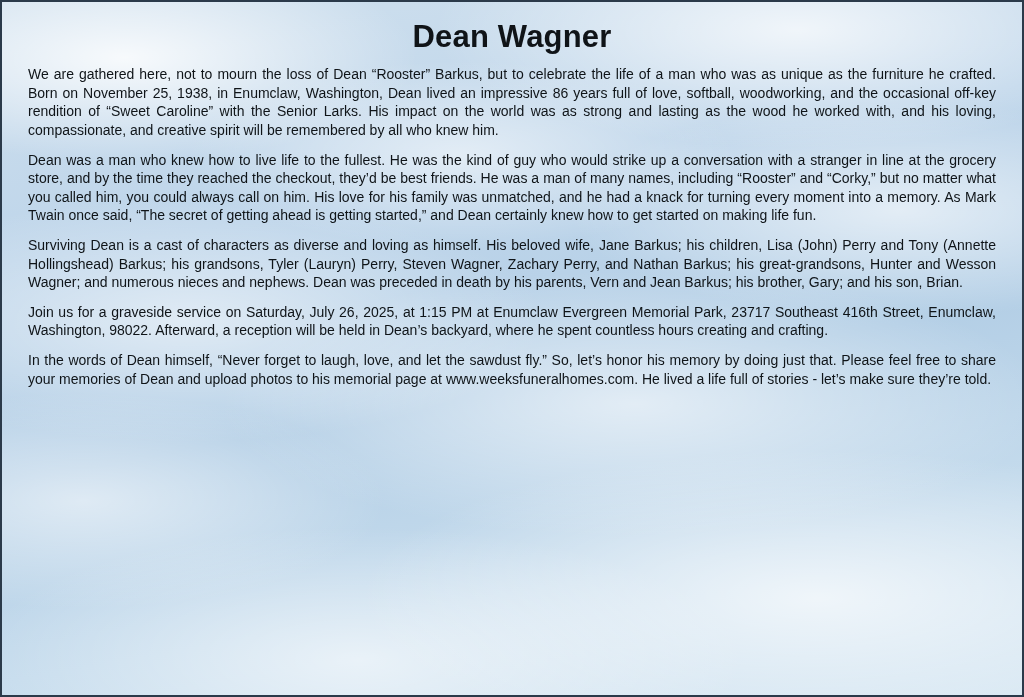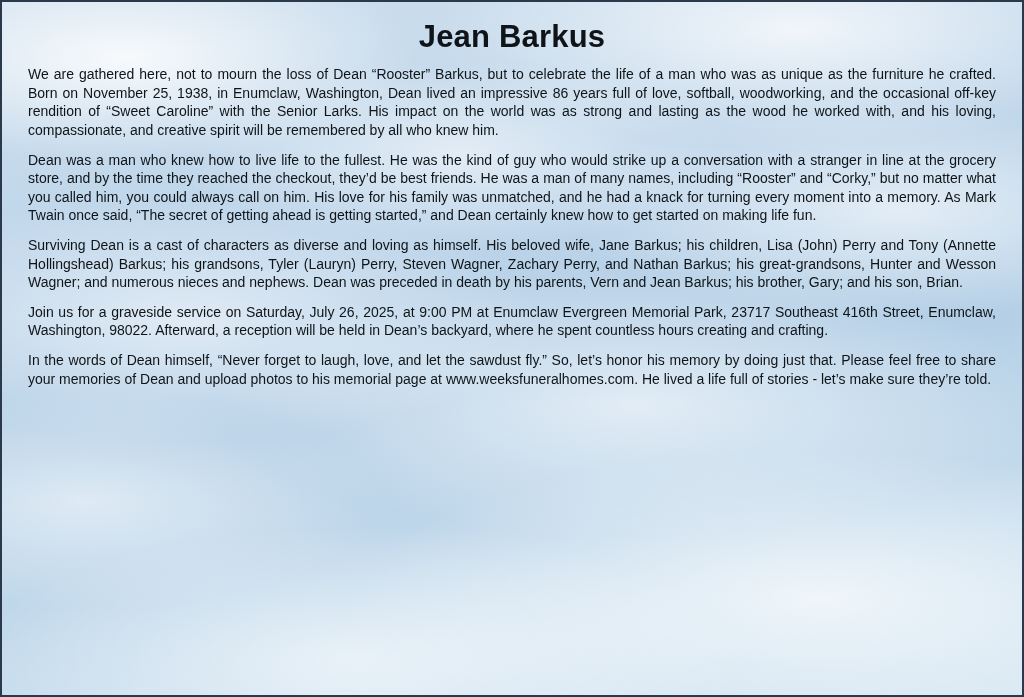--- a/index.html
+++ b/index.html
@@ -64,26 +64,26 @@
   .para:last-child {
     margin-bottom: 0;
   }
 </style>
 </head>
 <body>
 
 <div id="obituary-card">
   <div id="content">
 
-    <h1 id="page-title">Jean Barkus</h1>
+    <h1 id="page-title">Dean Wagner</h1>
 
     <p class="para">We are gathered here, not to mourn the loss of Dean “Rooster” Barkus, but to celebrate the life of a man who was as unique as the furniture he crafted. Born on November 25, 1938, in Enumclaw, Washington, Dean lived an impressive 86 years full of love, softball, woodworking, and the occasional off-key rendition of “Sweet Caroline” with the Senior Larks. His impact on the world was as strong and lasting as the wood he worked with, and his loving, compassionate, and creative spirit will be remembered by all who knew him.</p>
 
     <p class="para">Dean was a man who knew how to live life to the fullest. He was the kind of guy who would strike up a conversation with a stranger in line at the grocery store, and by the time they reached the checkout, they’d be best friends. He was a man of many names, including “Rooster” and “Corky,” but no matter what you called him, you could always call on him. His love for his family was unmatched, and he had a knack for turning every moment into a memory. As Mark Twain once said, “The secret of getting ahead is getting started,” and Dean certainly knew how to get started on making life fun.</p>
 
     <p class="para">Surviving Dean is a cast of characters as diverse and loving as himself. His beloved wife, Jane Barkus; his children, Lisa (John) Perry and Tony (Annette Hollingshead) Barkus; his grandsons, Tyler (Lauryn) Perry, Steven Wagner, Zachary Perry, and Nathan Barkus; his great-grandsons, Hunter and Wesson Wagner; and numerous nieces and nephews. Dean was preceded in death by his parents, Vern and Jean Barkus; his brother, Gary; and his son, Brian.</p>
 
-    <p class="para">Join us for a graveside service on Saturday, July 26, 2025, at 9:00 PM at Enumclaw Evergreen Memorial Park, 23717 Southeast 416th Street, Enumclaw, Washington, 98022. Afterward, a reception will be held in Dean’s backyard, where he spent countless hours creating and crafting.</p>
+    <p class="para">Join us for a graveside service on Saturday, July 26, 2025, at 1:15 PM at Enumclaw Evergreen Memorial Park, 23717 Southeast 416th Street, Enumclaw, Washington, 98022. Afterward, a reception will be held in Dean’s backyard, where he spent countless hours creating and crafting.</p>
 
     <p class="para">In the words of Dean himself, “Never forget to laugh, love, and let the sawdust fly.” So, let’s honor his memory by doing just that. Please feel free to share your memories of Dean and upload photos to his memorial page at www.weeksfuneralhomes.com. He lived a life full of stories - let’s make sure they’re told.</p>
 
   </div>
 </div>
 
 </body></html>

